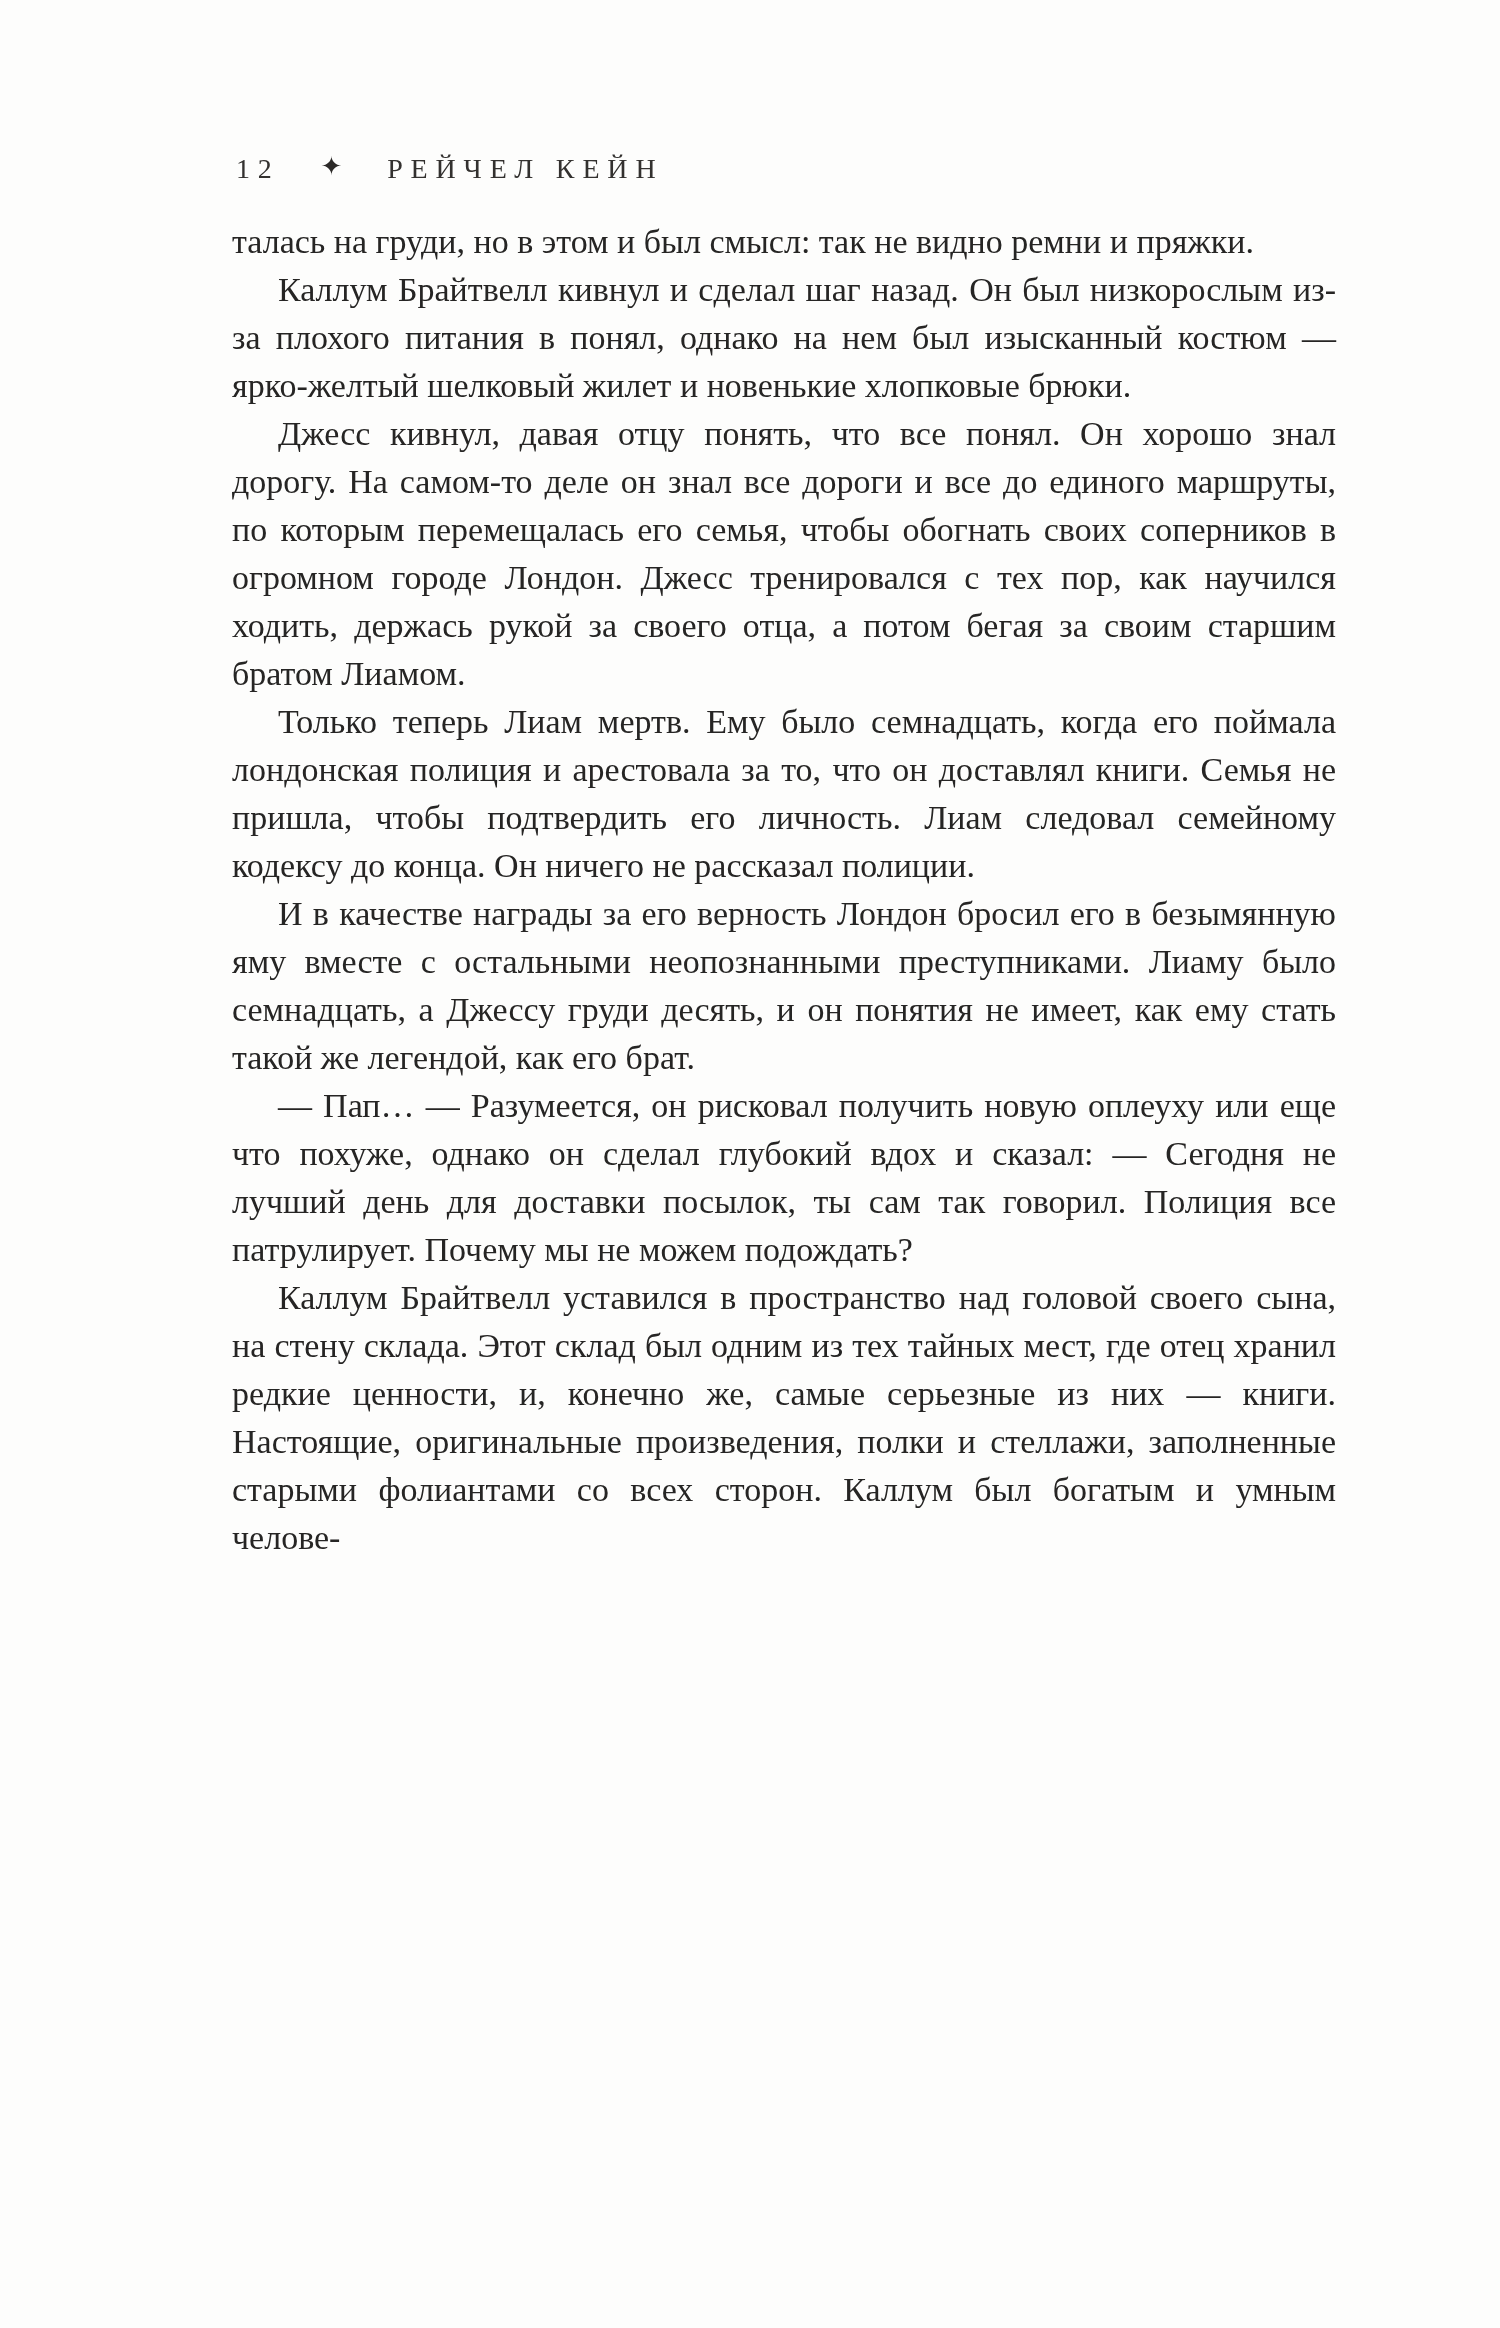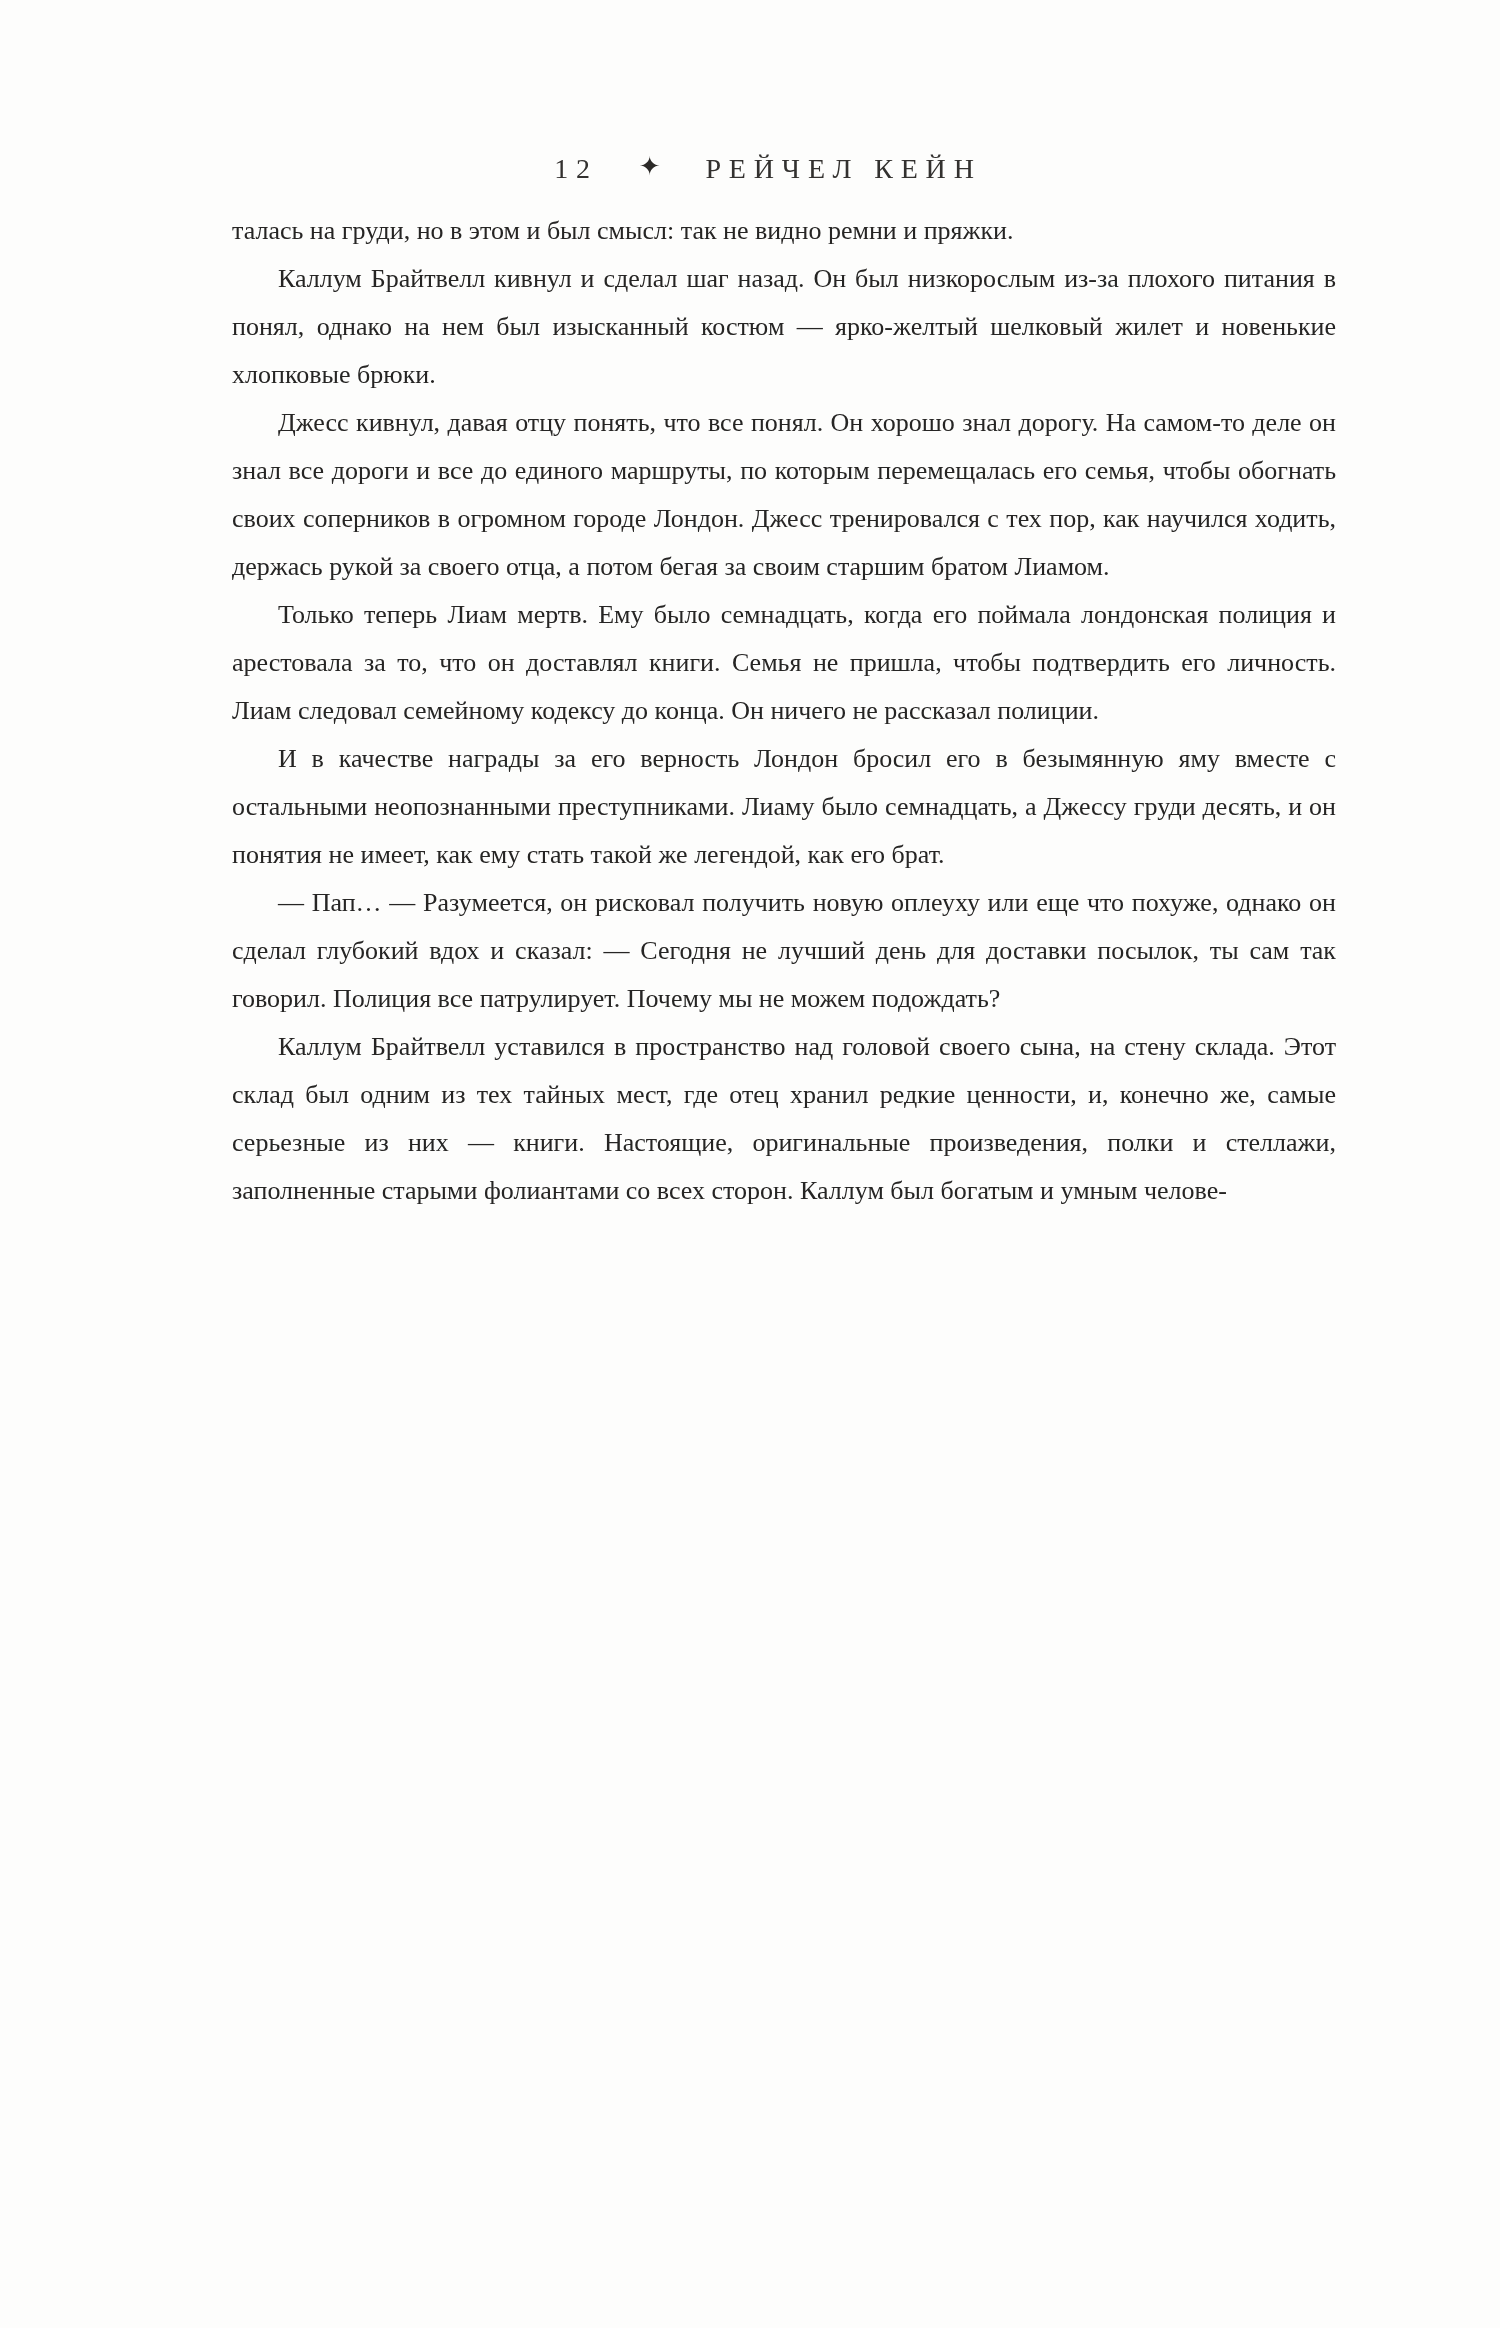--- a/index.html
+++ b/index.html
@@ -14,23 +14,22 @@
     margin: 0 auto;
     background: #fdfdfc;
     box-sizing: border-box;
     font-family: "Liberation Serif", "DejaVu Serif", serif;
     color: #262524;
     overflow: hidden;
   }
   .running-head {
     position: absolute;
     top: 150px;
-    left: 216px;
+    left: 236px;
     width: 1104px;
-    text-align: center;
     font-size: 28px;
     letter-spacing: 0.28em;
     color: #33312f;
     white-space: nowrap;
   }
   .running-head .piece {
     display: inline-block;
     vertical-align: middle;
   }
   .running-head .num {
@@ -38,24 +37,24 @@
   }
   .running-head .orn {
     margin-right: 30px;
     font-size: 26px;
     letter-spacing: 0;
     color: #2c2a28;
     transform: translateY(-2px);
   }
   .body-text {
     position: absolute;
-    top: 207px;
+    top: 218px;
     left: 232px;
     width: 1104px;
-    font-size: 26px;
+    font-size: 34px;
     line-height: 48px;
     text-align: justify;
     hyphens: auto;
     -webkit-hyphens: auto;
     color: #262524;
   }
   .body-text p {
     margin: 0;
     padding: 0;
     text-indent: 46px;

